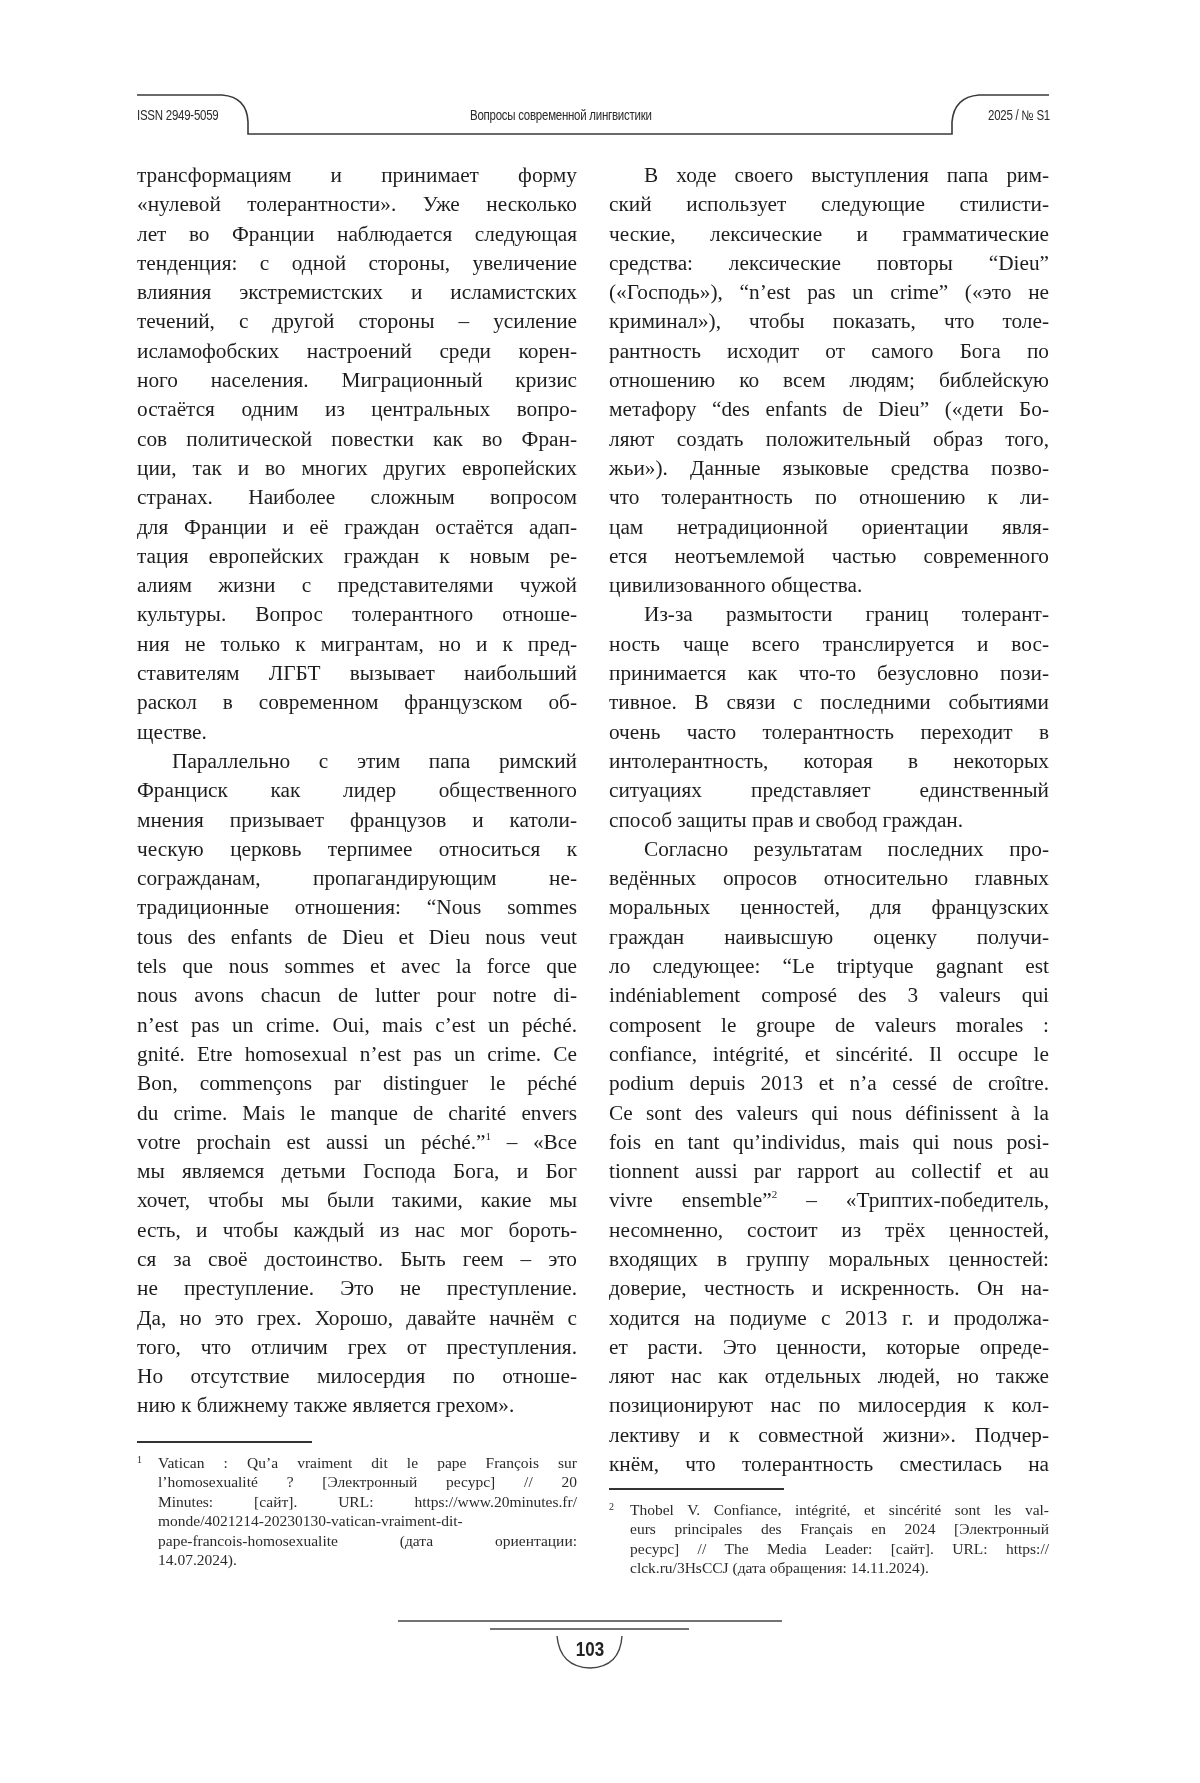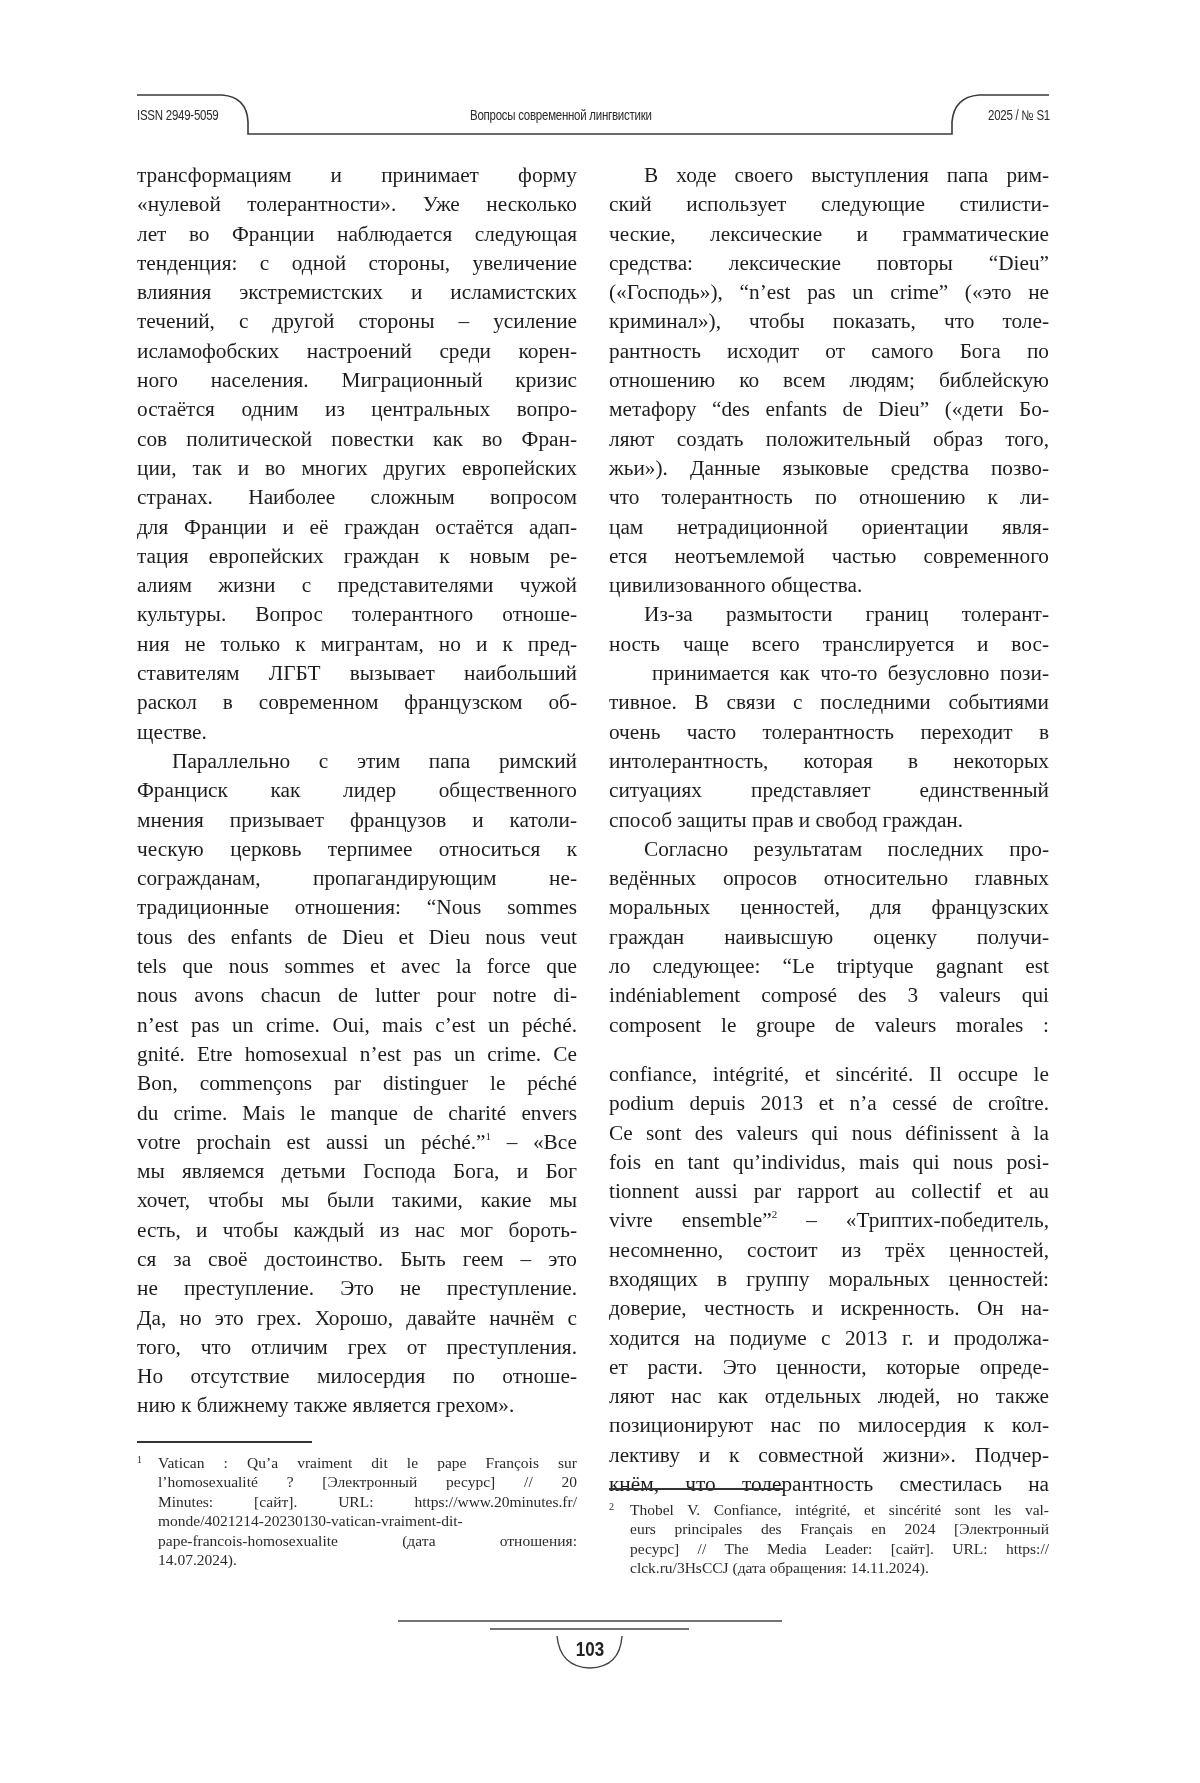--- a/index.html
+++ b/index.html
@@ -102,34 +102,34 @@
       <span class="ln" style="display: block;">отношению ко всем людям; библейскую</span>
       <span class="ln" style="display: block;">метафору “des enfants de Dieu” («дети Бо-</span>
       <span class="ln" style="display: block;">ляют создать положительный образ того,</span>
       <span class="ln" style="display: block;">жьи»). Данные языковые средства позво-</span>
       <span class="ln" style="display: block;">что толерантность по отношению к ли-</span>
       <span class="ln" style="display: block;">цам нетрадиционной ориентации явля-</span>
       <span class="ln" style="display: block;">ется неотъемлемой частью современного</span>
       <span class="ln last" style="display: block;">цивилизованного общества.</span>
       <span class="ln indent" style="display: block;">Из-за размытости границ толерант-</span>
       <span class="ln" style="display: block;">ность чаще всего транслируется и вос-</span>
-      <span class="ln" style="display: block; margin-left: 43px;">принимается как что-то безусловно пози-</span>
+      <span class="ln" style="display: block;">принимается как что-то безусловно пози-</span>
       <span class="ln" style="display: block;">тивное. В связи с последними событиями</span>
       <span class="ln" style="display: block;">очень часто толерантность переходит в</span>
       <span class="ln" style="display: block;">интолерантность, которая в некоторых</span>
       <span class="ln" style="display: block;">ситуациях представляет единственный</span>
       <span class="ln last" style="display: block;">способ защиты прав и свобод граждан.</span>
       <span class="ln indent" style="display: block;">Согласно результатам последних про-</span>
       <span class="ln" style="display: block;">ведённых опросов относительно главных</span>
       <span class="ln" style="display: block;">моральных ценностей, для французских</span>
       <span class="ln" style="display: block;">граждан наивысшую оценку получи-</span>
       <span class="ln" style="display: block;">ло следующее: “Le triptyque gagnant est</span>
       <span class="ln" style="display: block;">indéniablement composé des 3 valeurs qui</span>
       <span class="ln" style="display: block;">composent le groupe de valeurs morales :</span>
-      <span class="ln" style="display: block; margin-top: 20px;">confiance, intégrité, et sincérité. Il occupe le</span>
+      <span class="ln" style="display: block;">confiance, intégrité, et sincérité. Il occupe le</span>
       <span class="ln" style="display: block;">podium depuis 2013 et n’a cessé de croître.</span>
       <span class="ln" style="display: block;">Ce sont des valeurs qui nous définissent à la</span>
       <span class="ln" style="display: block;">fois en tant qu’individus, mais qui nous posi-</span>
       <span class="ln" style="display: block;">tionnent aussi par rapport au collectif et au</span>
       <span class="ln" style="display: block;"><span>vivre ensemble”</span><sup class="fn">2</sup><span> – «Триптих-победитель,</span></span>
       <span class="ln" style="display: block;">несомненно, состоит из трёх ценностей,</span>
       <span class="ln" style="display: block;">входящих в группу моральных ценностей:</span>
       <span class="ln" style="display: block;">доверие, честность и искренность. Он на-</span>
       <span class="ln" style="display: block;">ходится на подиуме с 2013 г. и продолжа-</span>
       <span class="ln" style="display: block;">ет расти. Это ценности, которые опреде-</span>
@@ -140,21 +140,21 @@
     </div>
 
   <div class="fn-rule" style="left:137px; top:1441px; width:175px;"></div>
   <div class="fn-block" id="fn-1" style="left:137px; top:1453px;">
     <span class="fn-num">1</span>
     <div class="fn-lines" id="fn-1-lines">
         <span class="fn-ln" style="display: block;">Vatican : Qu’a vraiment dit le pape François sur</span>
         <span class="fn-ln" style="display: block;">l’homosexualité ? [Электронный ресурс] // 20</span>
         <span class="fn-ln" style="display: block;">Minutes: [сайт]. URL: https://www.20minutes.fr/</span>
         <span class="fn-ln" style="display: block;">monde/4021214-20230130-vatican-vraiment-dit-</span>
-        <span class="fn-ln" style="display: block;">pape-francois-homosexualite (дата отношения:</span>
+        <span class="fn-ln" style="display: block;">pape-francois-homosexualite (дата ориентации:</span>
         <span class="fn-ln last" style="display: block;">14.07.2024).</span>
       </div>
   </div>
 
   <div class="fn-rule" style="left:609px; top:1488px; width:175px;"></div>
   <div class="fn-block" id="fn-2" style="left:609px; top:1500px;">
     <span class="fn-num">2</span>
     <div class="fn-lines" id="fn-2-lines">
         <span class="fn-ln" style="display: block;">Thobel V. Confiance, intégrité, et sincérité sont les val-</span>
         <span class="fn-ln" style="display: block;">eurs principales des Français en 2024 [Электронный</span>

